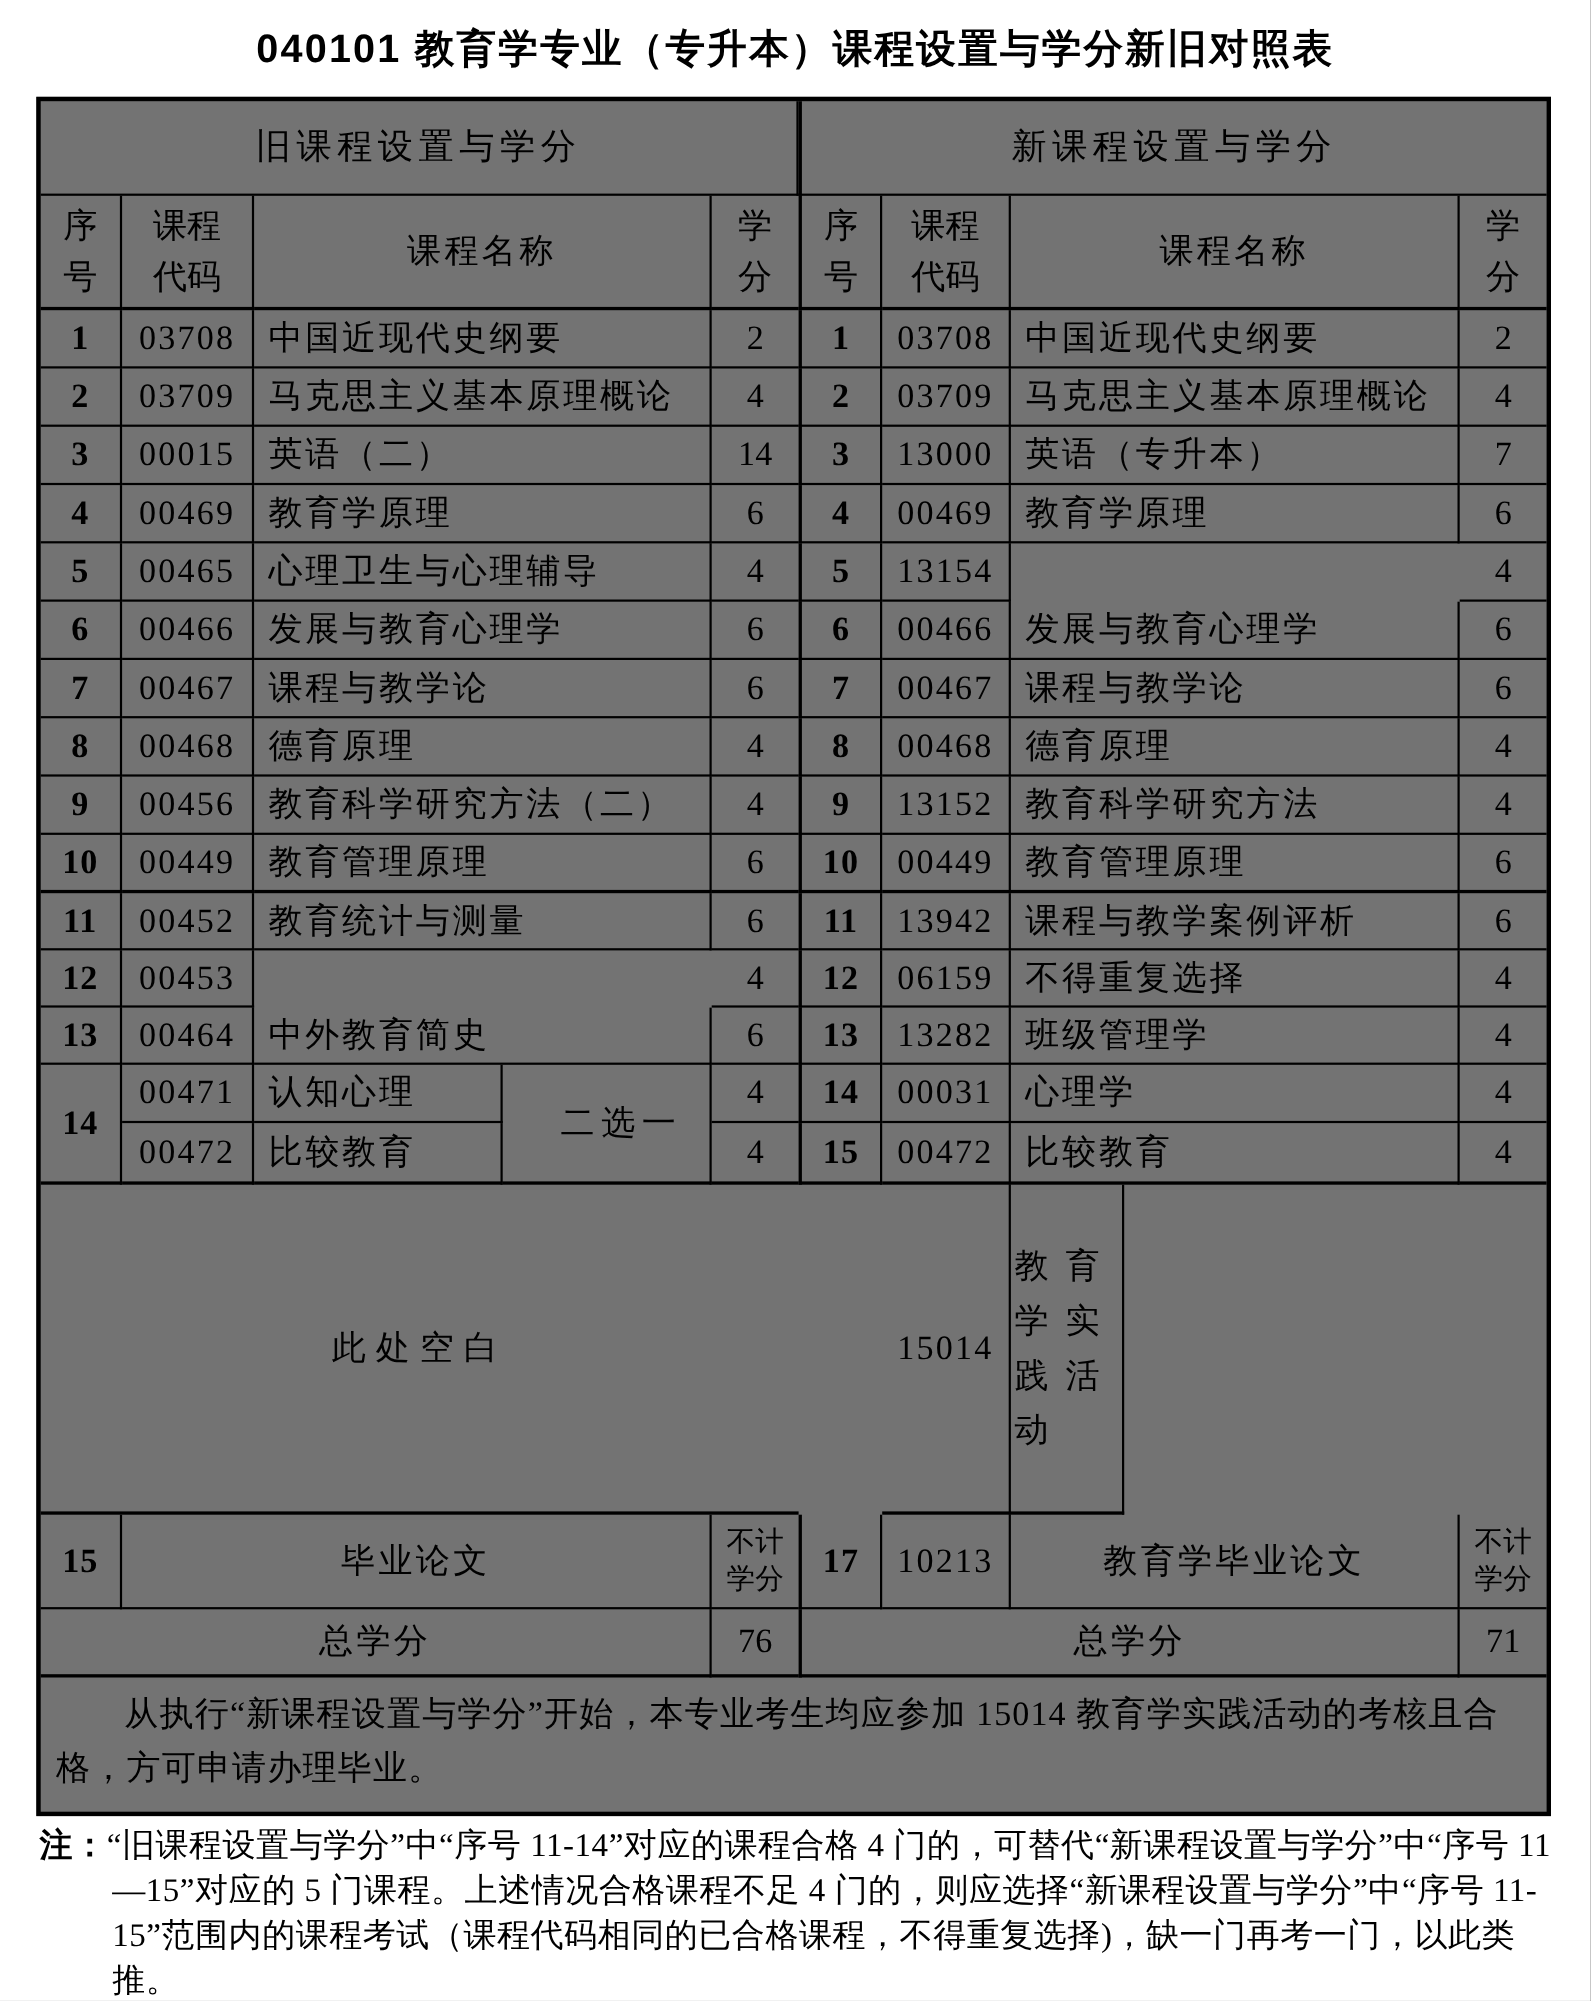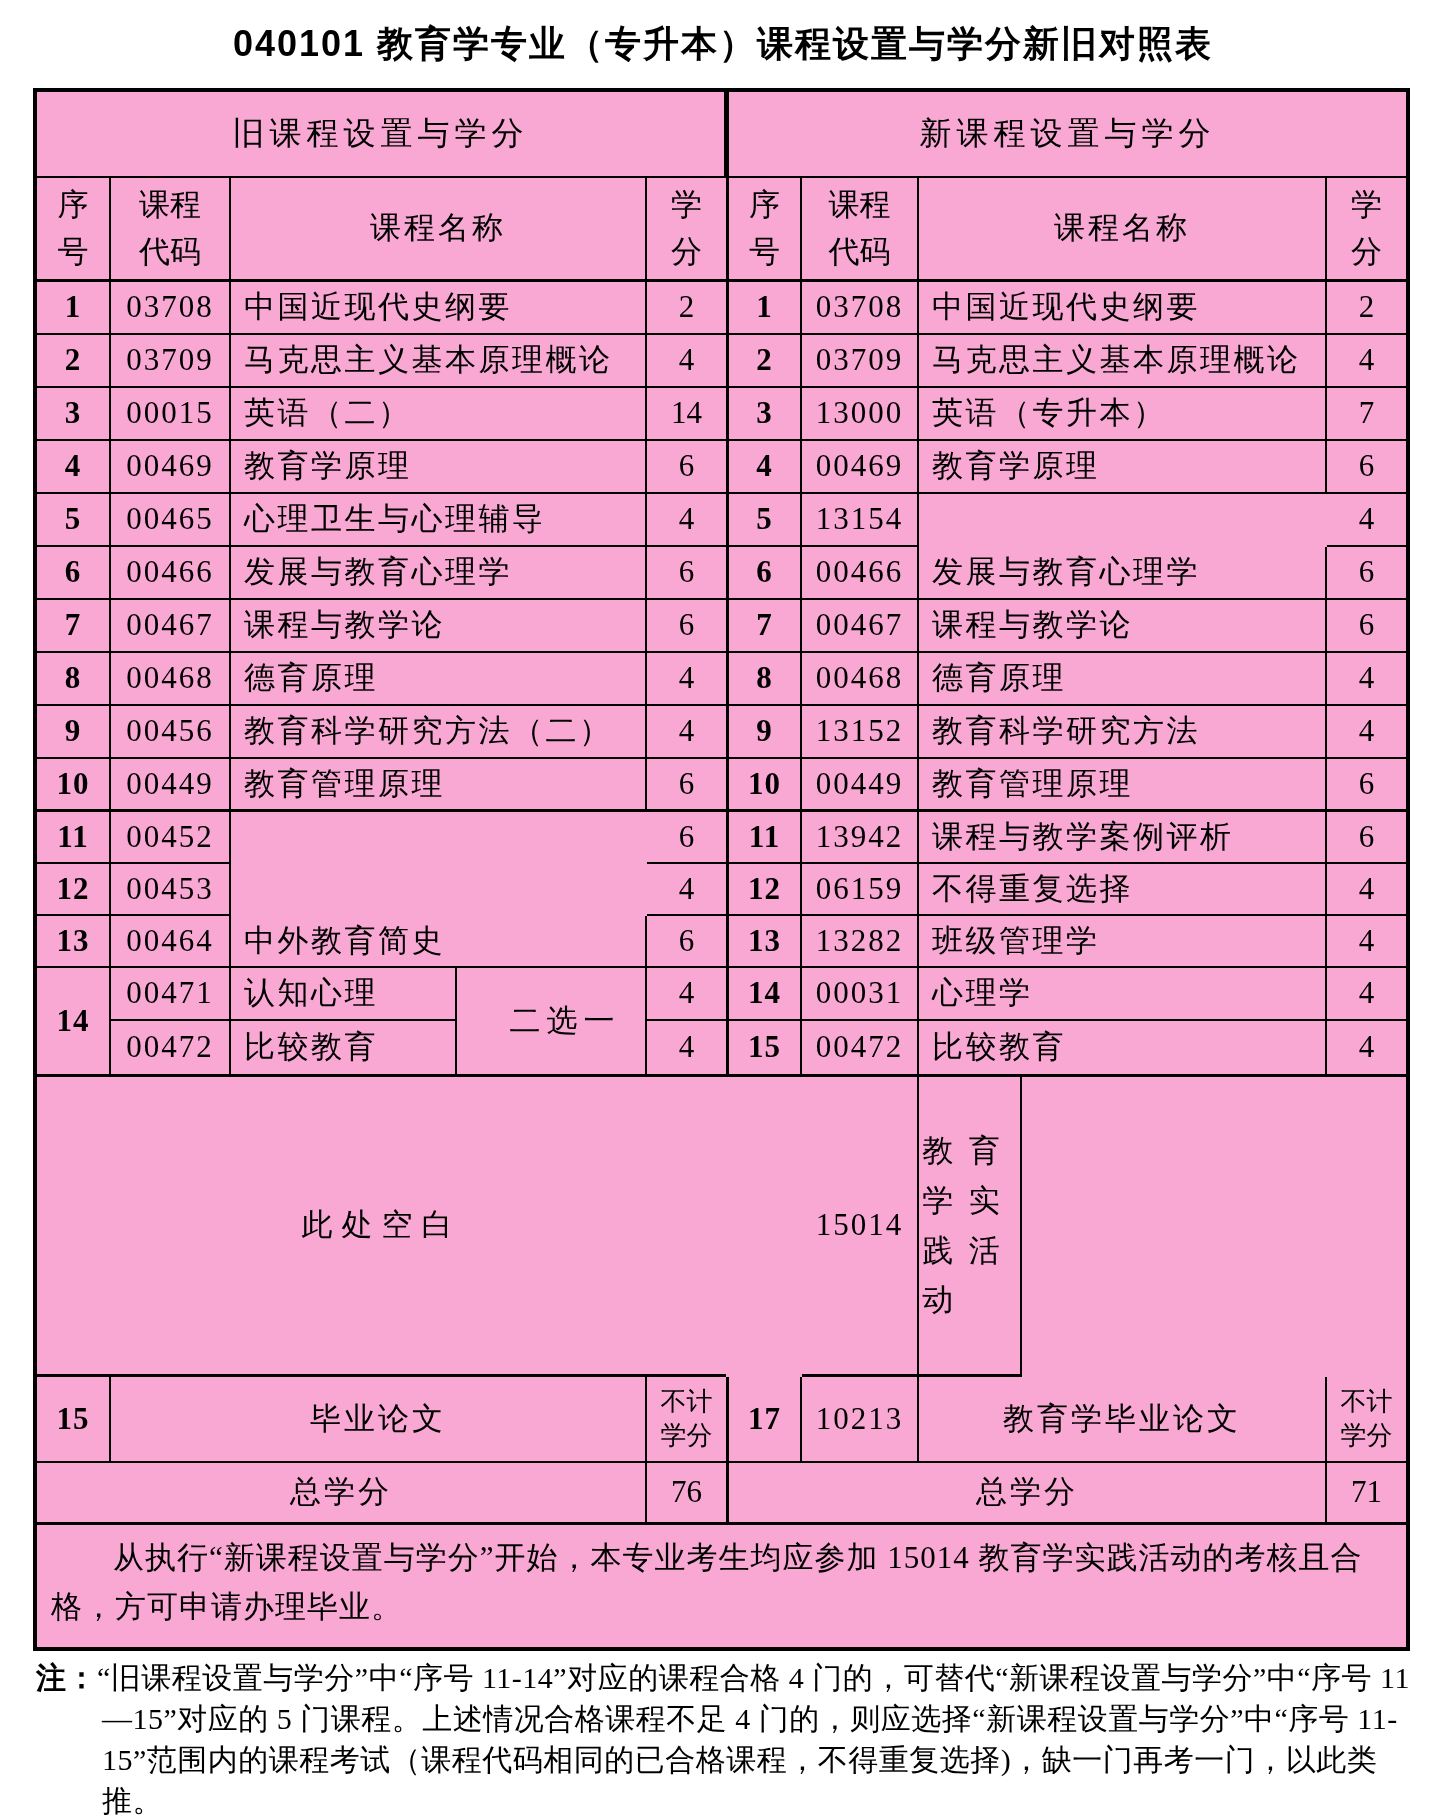--- a/index.html
+++ b/index.html
@@ -12,21 +12,21 @@
     height:88px;display:flex;align-items:center;justify-content:center;
     font-family:"Liberation Sans","DejaVu Sans",sans-serif;
     font-weight:bold;font-size:36px;letter-spacing:2px;
   }
   .tbl{
     margin-left:33px;width:1369px;
     border:4px solid #000;
     display:grid;
     grid-template-columns:74px 120px 226px 190px 79px 76px 117px 103px 305px 79px;
     grid-template-rows:86px 104px repeat(10,53px) repeat(3,52px) 53px 56px 300px 86px 62px 122px;
-    background:#f9a8d4;
+    background:#737373;
   }
   .c{
     border-right:2px solid #000;border-bottom:2px solid #000;
     display:flex;align-items:center;justify-content:center;
     font-size:31px;line-height:1.3;overflow:hidden;text-align:center;
   }
   .hd{letter-spacing:5px;font-size:32px;}
   .no{font-weight:bold;letter-spacing:1px;}
   .code{letter-spacing:2px;}
   .nm{justify-content:flex-start;padding-left:13px;letter-spacing:2.5px;text-align:left;}
@@ -161,20 +161,21 @@
   <div class="c code bb3" style="grid-area:12/2/13/3">00449</div>
   <div class="c nm bb3" style="grid-area:12/3/13/5">教育管理原理</div>
   <div class="c nbr bb3" style="grid-area:12/5/13/6">6</div>
   <div class="c no dv bb3" style="grid-area:12/6/13/7">10</div>
   <div class="c code bb3" style="grid-area:12/7/13/8">00449</div>
   <div class="c nm bb3" style="grid-area:12/8/13/10">教育管理原理</div>
   <div class="c nbr bb3" style="grid-area:12/10/13/11">6</div>
 
   <div class="c no" style="grid-area:13/1/14/2">11</div>
   <div class="c code" style="grid-area:13/2/14/3">00452</div>
+  <div class="c nm" style="grid-area:13/3/14/5">教育统计与测量</div>
   <div class="c nbr" style="grid-area:13/5/14/6">6</div>
   <div class="c no dv" style="grid-area:13/6/14/7">11</div>
   <div class="c code" style="grid-area:13/7/14/8">13942</div>
   <div class="c nm" style="grid-area:13/8/14/10">课程与教学案例评析</div>
   <div class="c nbr" style="grid-area:13/10/14/11">6</div>
 
   <div class="c no" style="grid-area:14/1/15/2">12</div>
   <div class="c code" style="grid-area:14/2/15/3">00453</div>
   <div class="c nbr" style="grid-area:14/5/15/6">4</div>
   <div class="c no dv" style="grid-area:14/6/15/7">12</div>

